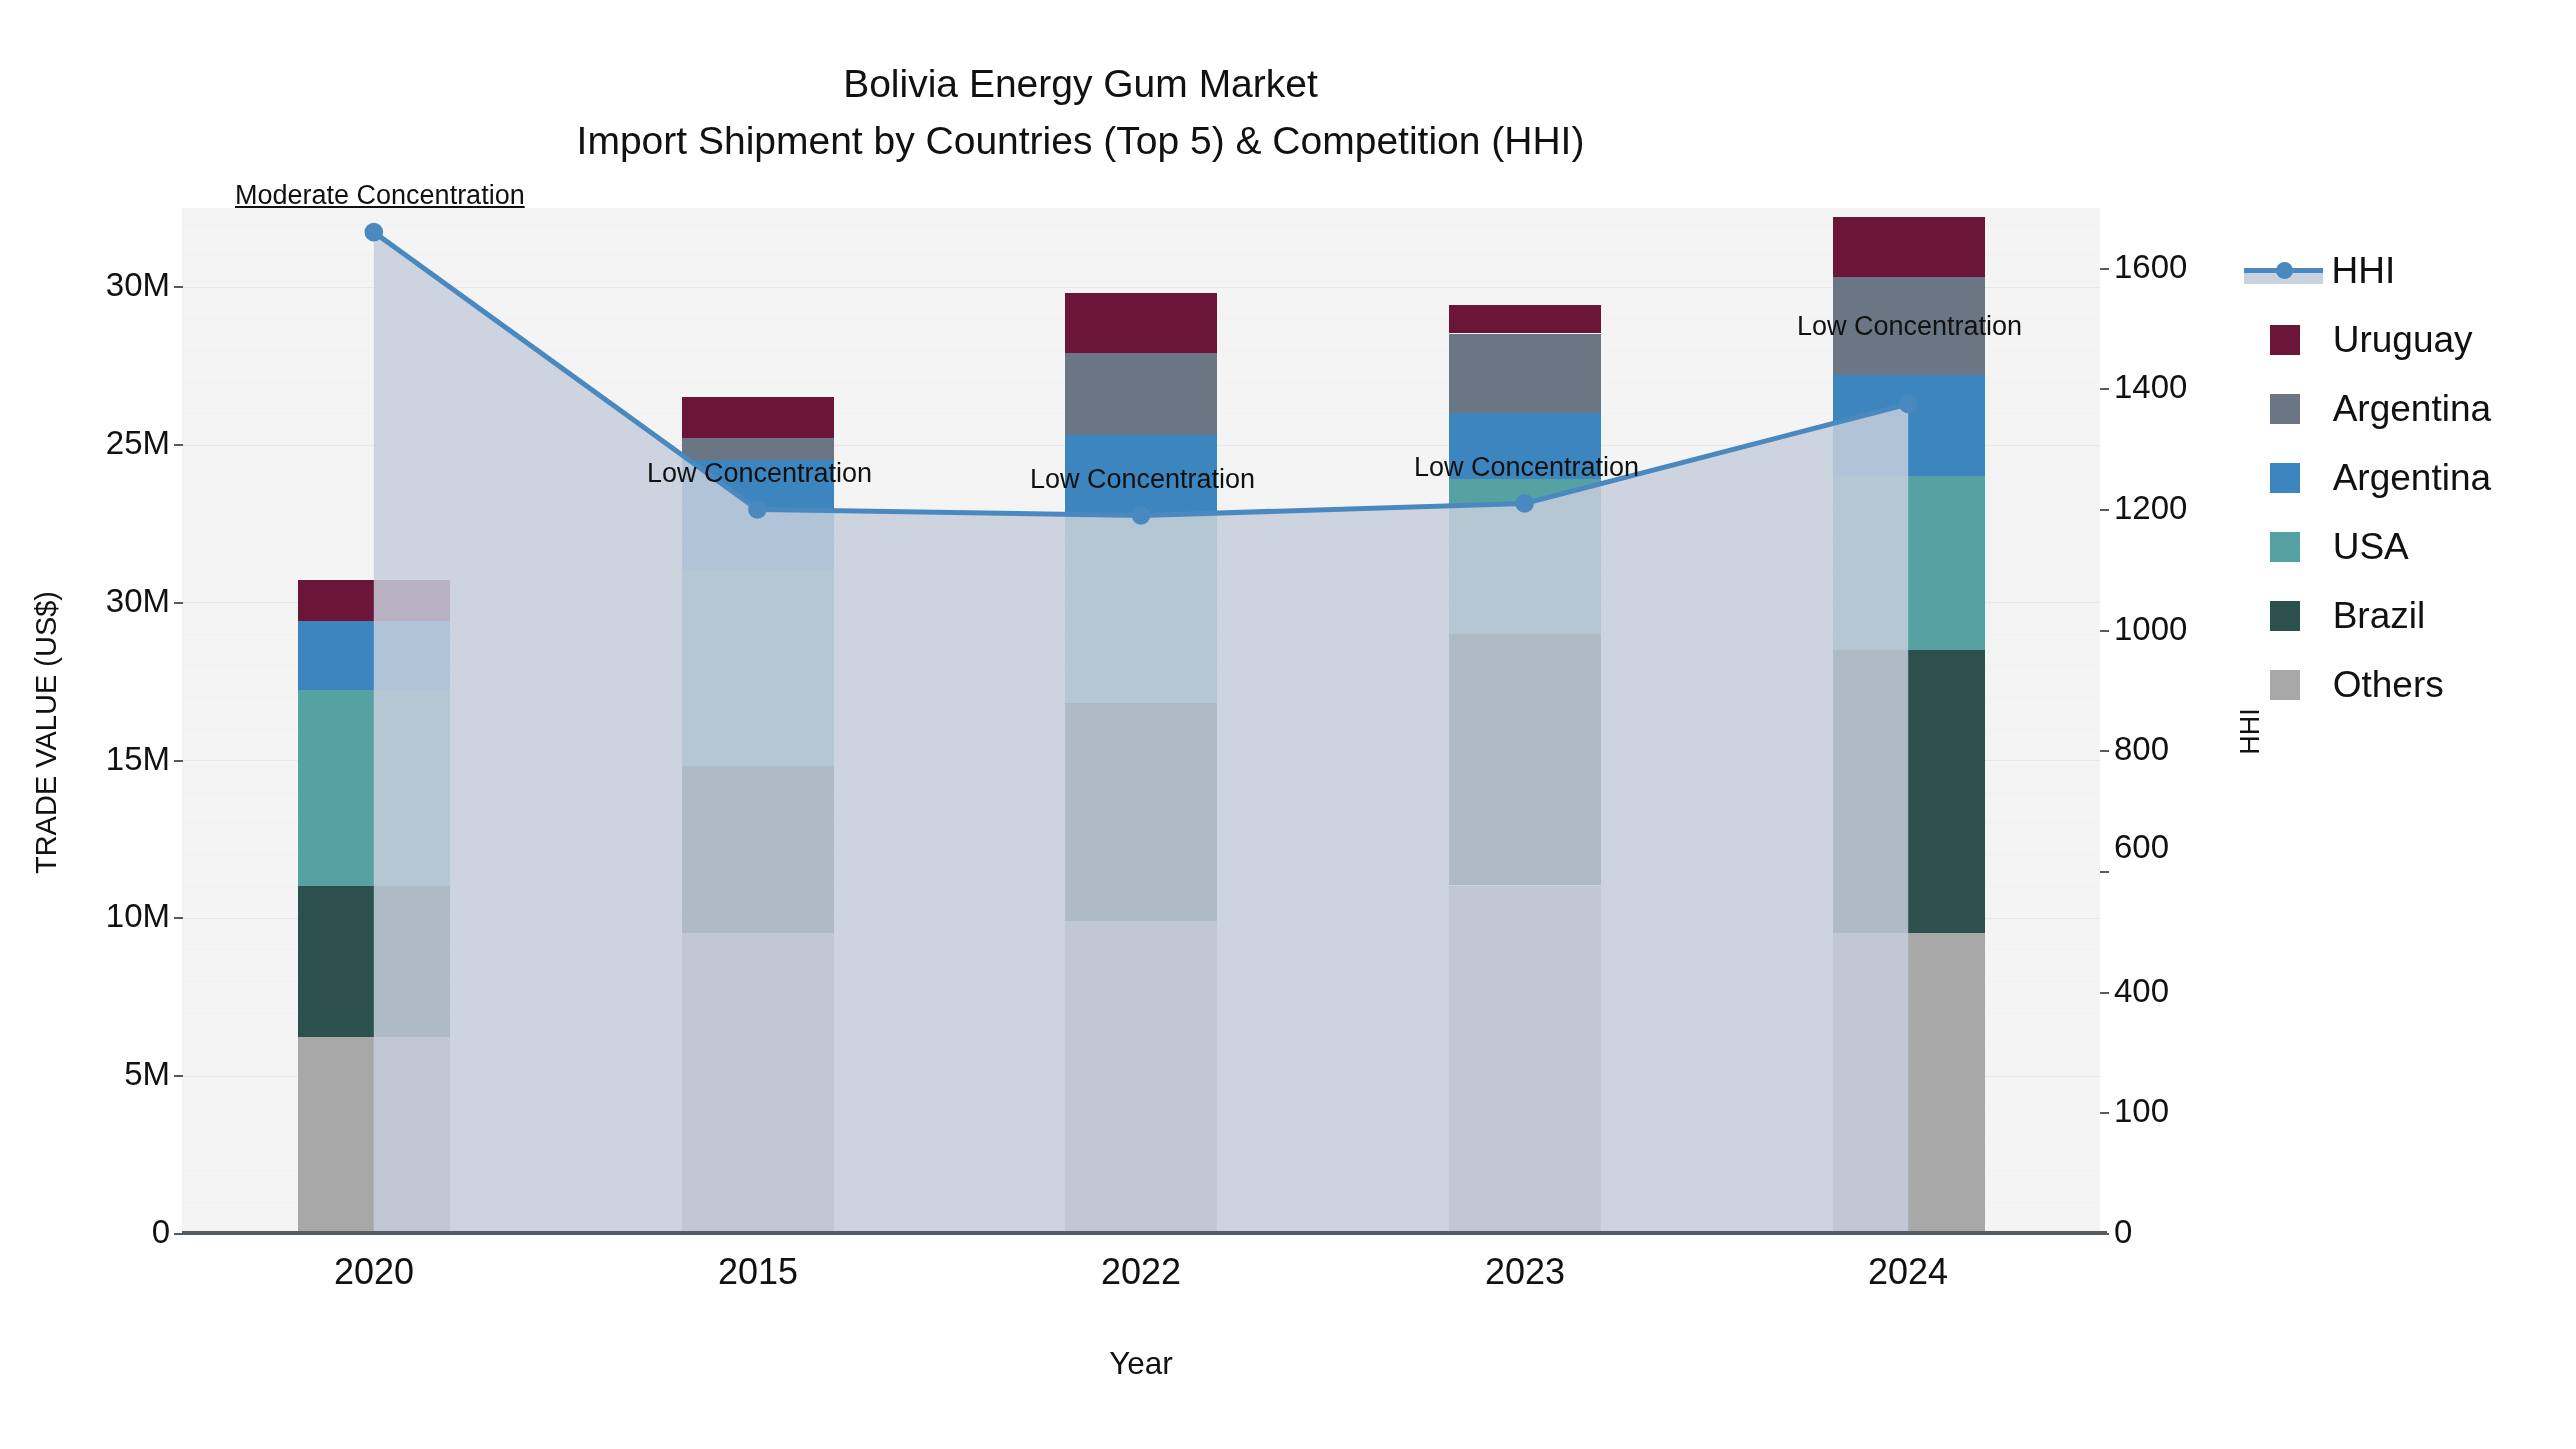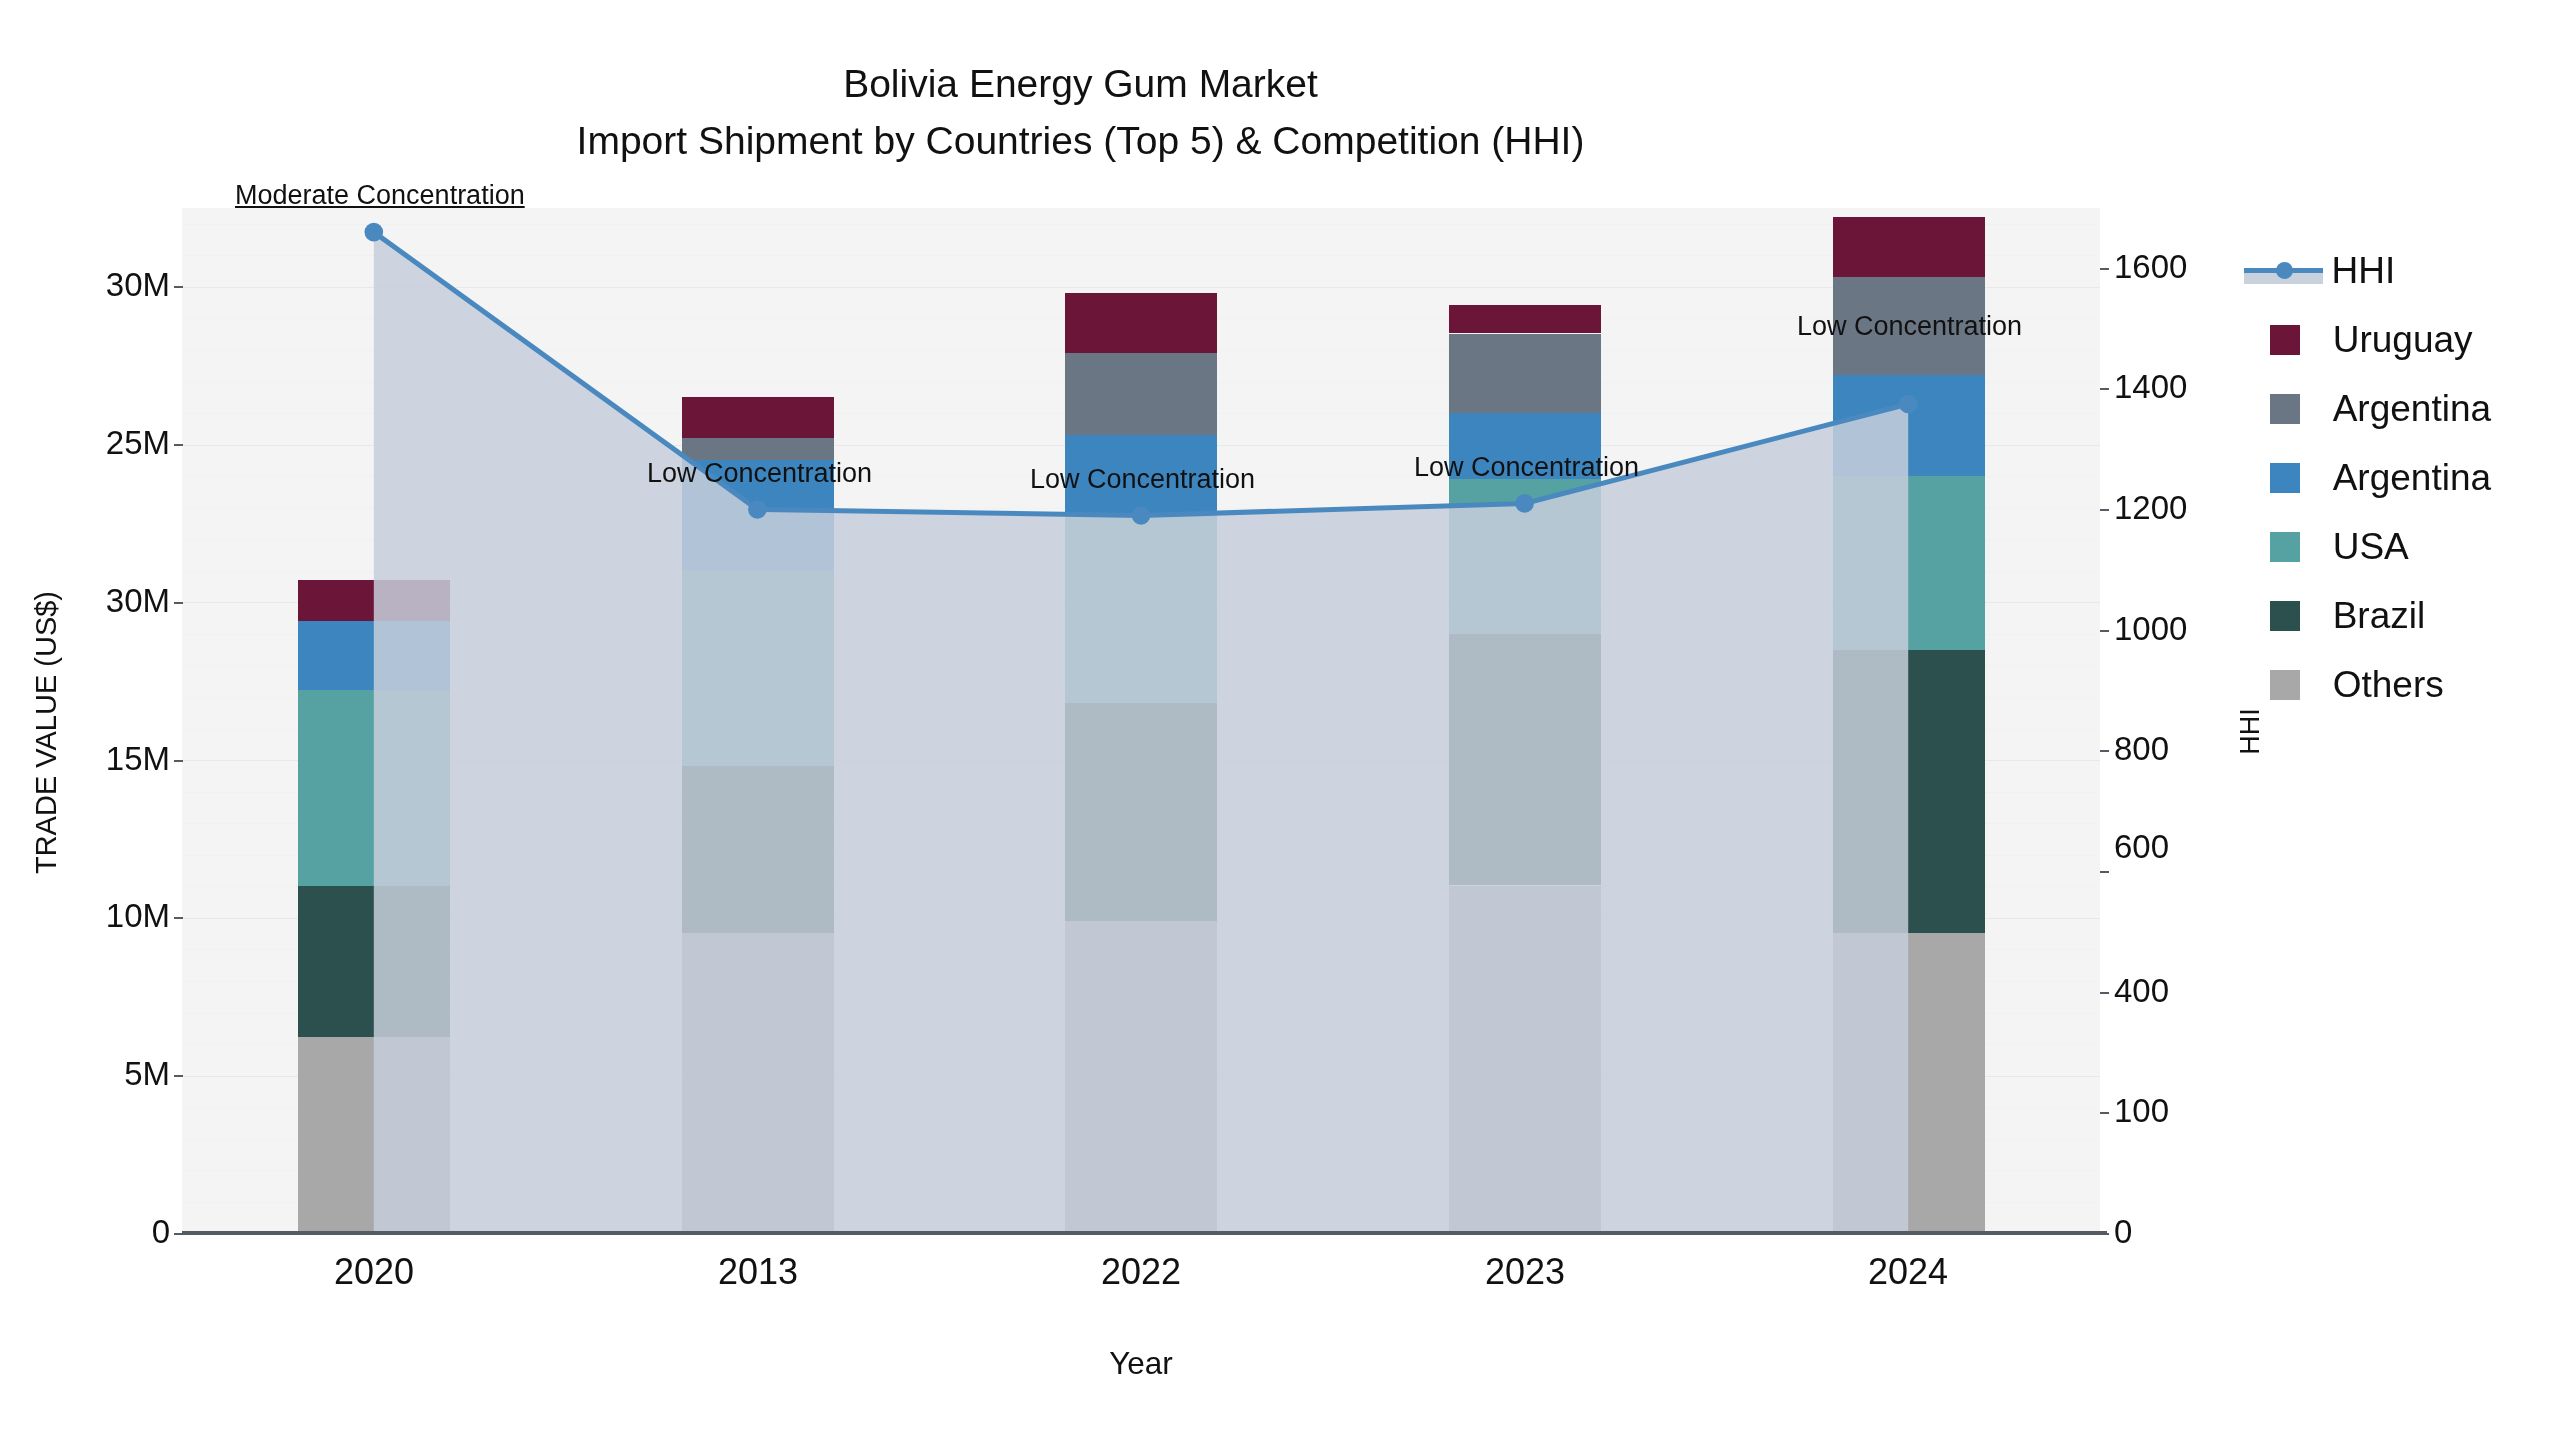--- a/index.html
+++ b/index.html
@@ -317,21 +317,21 @@
       <div class="tickmark-right" style="top: 750px;"></div>
       <div class="ytick-right-wrap" style="top: 610px;">1000</div>
       <div class="tickmark-right" style="top: 630px;"></div>
       <div class="ytick-right-wrap" style="top: 489px;">1200</div>
       <div class="tickmark-right" style="top: 509px;"></div>
       <div class="ytick-right-wrap" style="top: 368px;">1400</div>
       <div class="tickmark-right" style="top: 388px;"></div>
       <div class="ytick-right-wrap" style="top: 248px;">1600</div>
       <div class="tickmark-right" style="top: 268px;"></div>
       <div class="xtick-wrap" style="left: 231px;">2020</div>
-      <div class="xtick-wrap" style="left: 615px;">2013</div>
+      <div class="xtick-wrap" style="left: 615px;">2015</div>
       <div class="xtick-wrap" style="left: 998px;">2022</div>
       <div class="xtick-wrap" style="left: 1382px;">2023</div>
       <div class="xtick-wrap" style="left: 1765px;">2024</div>
     </div>
 
   <div id="annot-layer" style="position:absolute;left:0;top:0;width:2576px;height:1449px;">
       <div class="annot" style="left: 235px; top: 180px; text-decoration: underline;">Moderate Concentration</div>
       <div class="annot" style="left: 647px; top: 458px;">Low Concentration</div>
       <div class="annot" style="left: 1030px; top: 464px;">Low Concentration</div>
       <div class="annot" style="left: 1414px; top: 452px;">Low Concentration</div>

